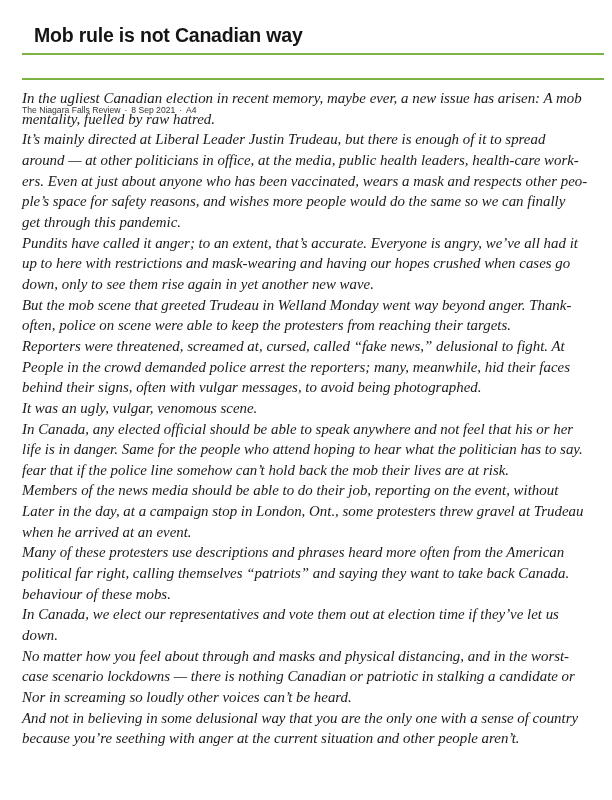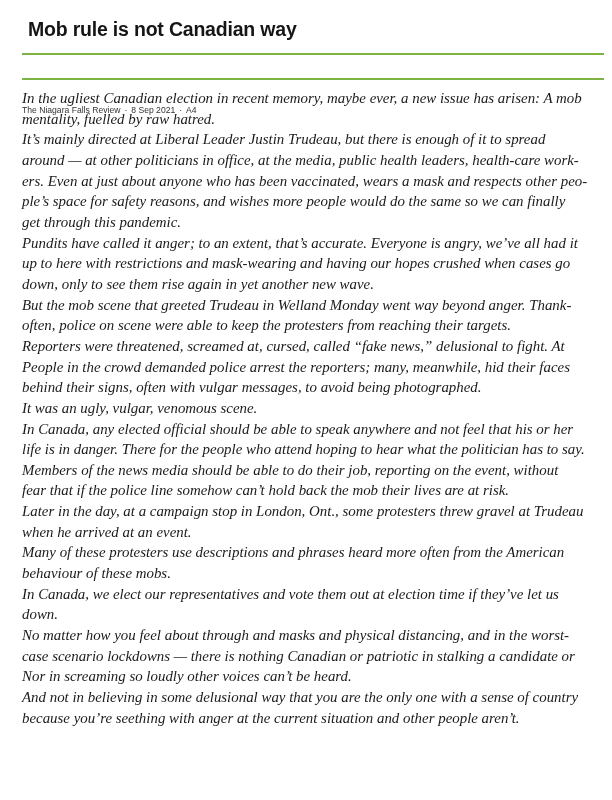--- a/index.html
+++ b/index.html
@@ -19,21 +19,21 @@
       left: 22px;
       top: 0;
       width: 582px;
     }
     .headline {
       font-family: "Liberation Sans", "DejaVu Sans", sans-serif;
       font-weight: bold;
       font-size: 19.5px;
       letter-spacing: -0.2px;
       color: #151515;
-      margin: 6px;
+      margin: 12px;
       position: absolute;
       top: 12px;
       left: 0;
       white-space: nowrap;
     }
     .rule {
       position: absolute;
       left: 0;
       width: 582px;
       height: 2px;
@@ -92,26 +92,27 @@
       <span class="line">Pundits have called it anger; to an extent, that’s accurate. Everyone is angry, we’ve all had it</span>
       <span class="line">up to here with restrictions and mask-wearing and having our hopes crushed when cases go</span>
       <span class="line">down, only to see them rise again in yet another new wave.</span>
       <span class="line">But the mob scene that greeted Trudeau in Welland Monday went way beyond anger. Thank-</span>
       <span class="line">often, police on scene were able to keep the protesters from reaching their targets.</span>
       <span class="line">Reporters were threatened, screamed at, cursed, called “fake news,” delusional to fight. At</span>
       <span class="line">People in the crowd demanded police arrest the reporters; many, meanwhile, hid their faces</span>
       <span class="line">behind their signs, often with vulgar messages, to avoid being photographed.</span>
       <span class="line">It was an ugly, vulgar, venomous scene.</span>
       <span class="line">In Canada, any elected official should be able to speak anywhere and not feel that his or her</span>
-      <span class="line">life is in danger. There for the people who attend hoping to hear what the politician has to say.</span>
+      <span class="line">life is in danger. Same for the people who attend hoping to hear what the politician has to say.</span>
+      <span class="line">fear that if the police line somehow can’t hold back the mob their lives are at risk.</span>
       <span class="line">Members of the news media should be able to do their job, reporting on the event, without</span>
-      <span class="line">fear that if the police line somehow can’t hold back the mob their lives are at risk.</span>
       <span class="line">Later in the day, at a campaign stop in London, Ont., some protesters threw gravel at Trudeau</span>
       <span class="line">when he arrived at an event.</span>
       <span class="line">Many of these protesters use descriptions and phrases heard more often from the American</span>
+      <span class="line">political far right, calling themselves “patriots” and saying they want to take back Canada.</span>
       <span class="line">behaviour of these mobs.</span>
       <span class="line">In Canada, we elect our representatives and vote them out at election time if they’ve let us</span>
       <span class="line">down.</span>
       <span class="line">No matter how you feel about through and masks and physical distancing, and in the worst-</span>
       <span class="line">case scenario lockdowns — there is nothing Canadian or patriotic in stalking a candidate or</span>
       <span class="line">Nor in screaming so loudly other voices can’t be heard.</span>
       <span class="line">And not in believing in some delusional way that you are the only one with a sense of country</span>
       <span class="line">because you’re seething with anger at the current situation and other people aren’t.</span>
     </div>
 </div>

